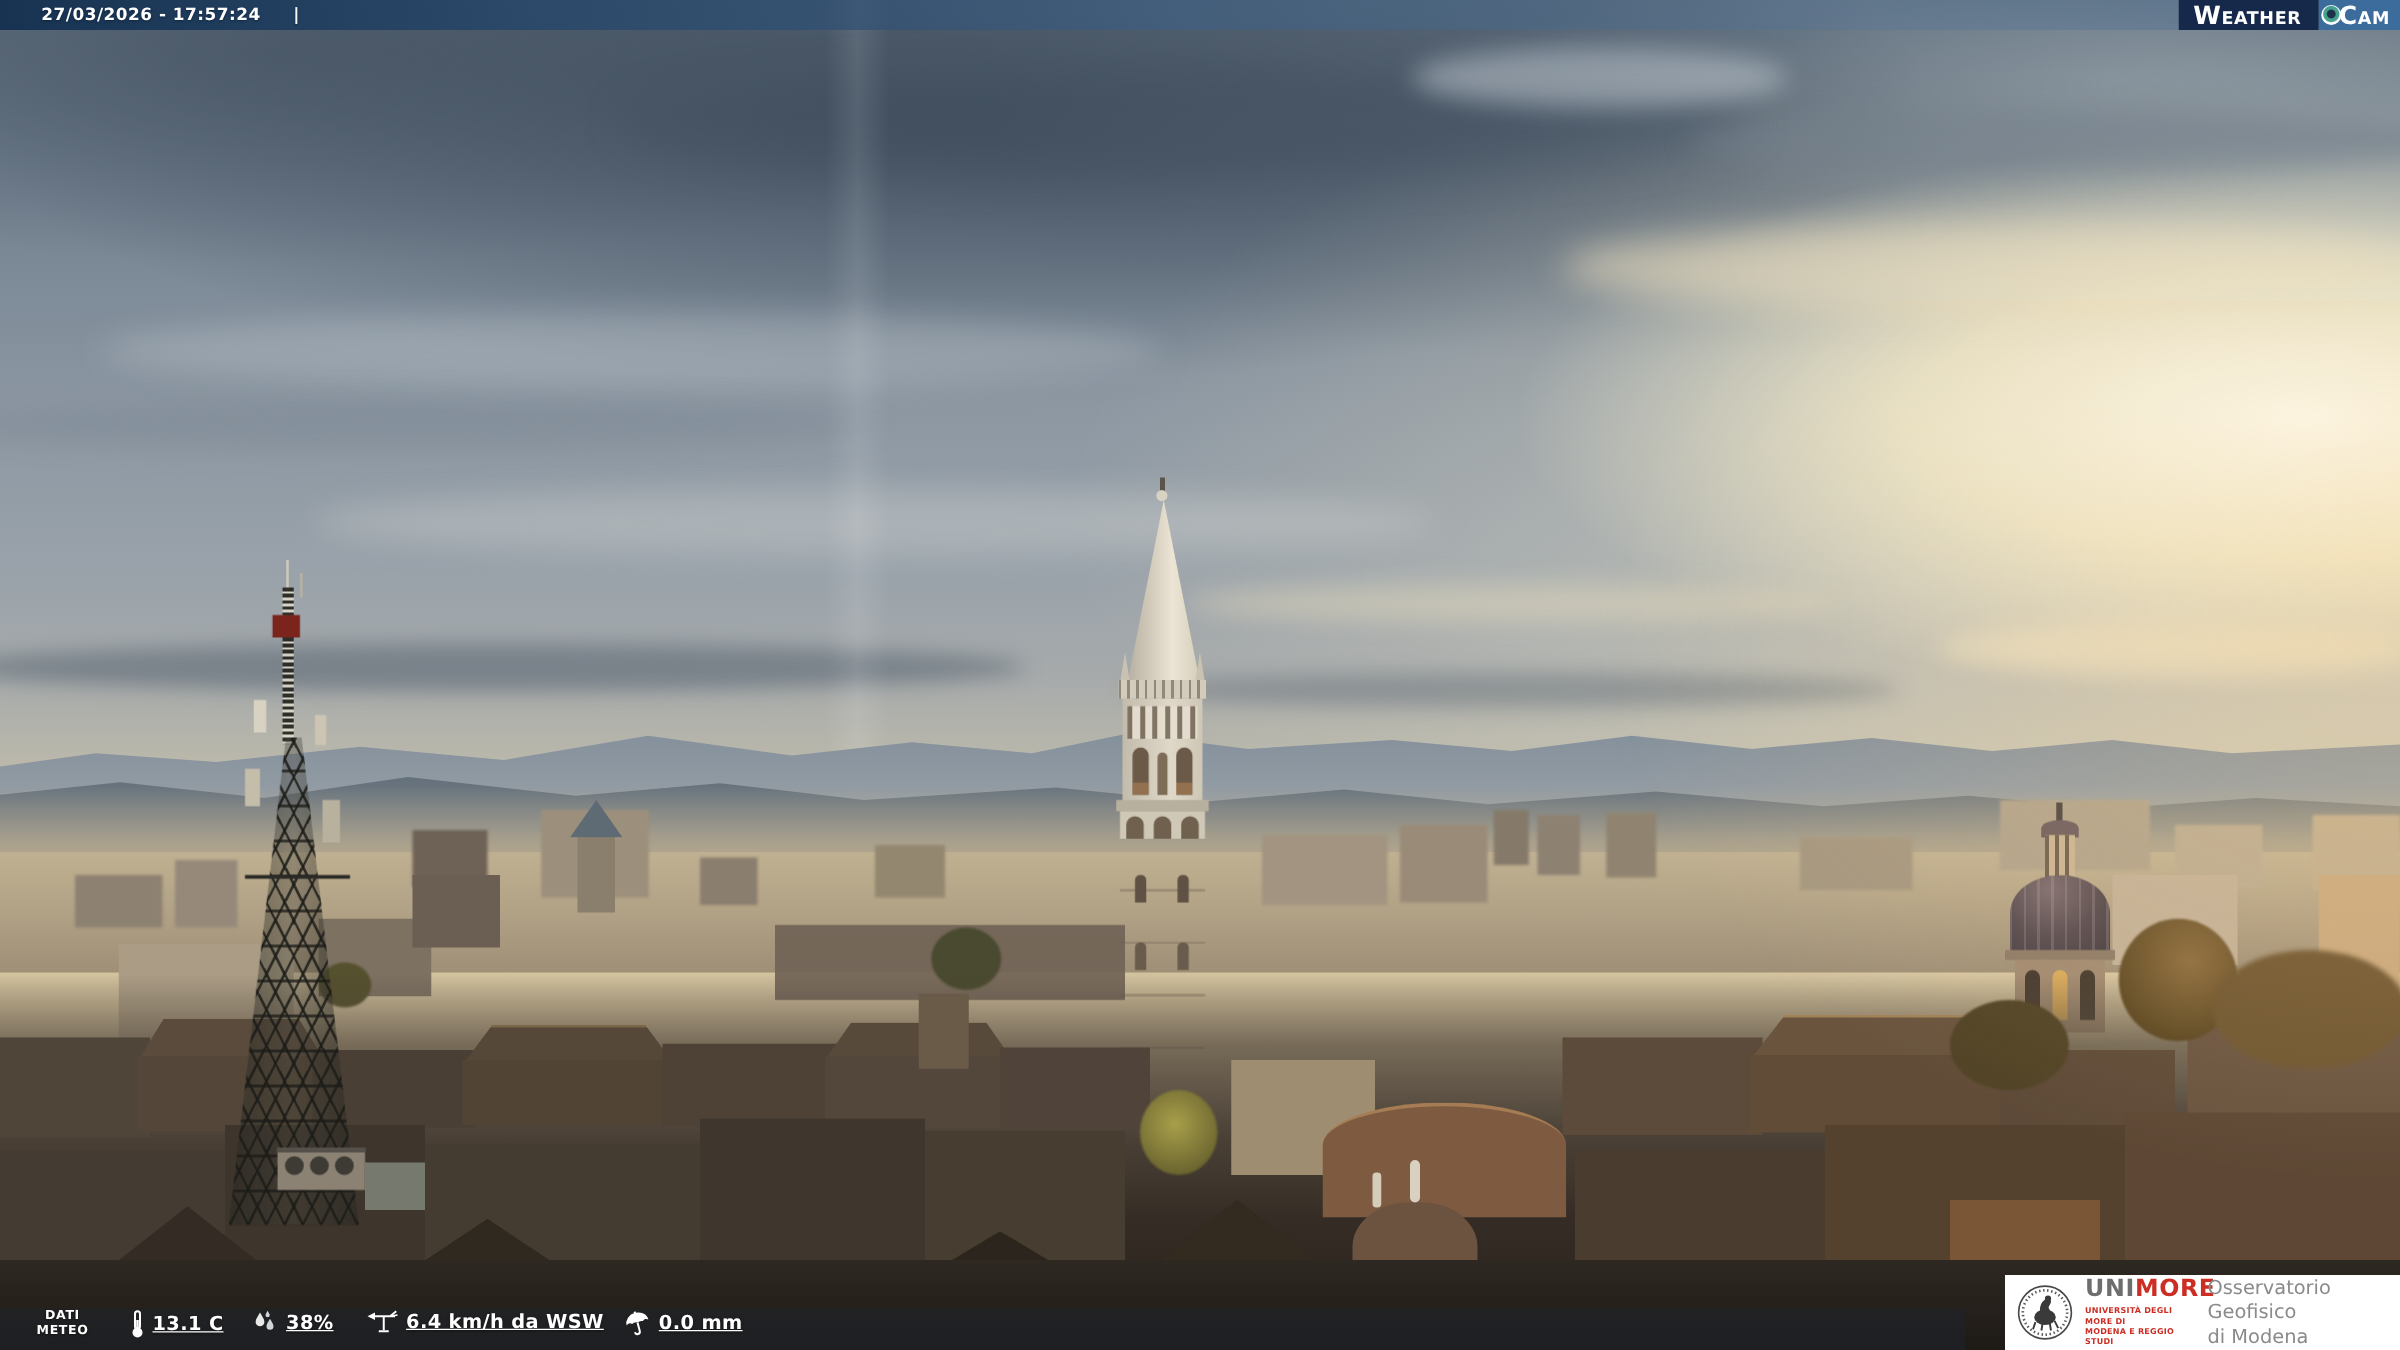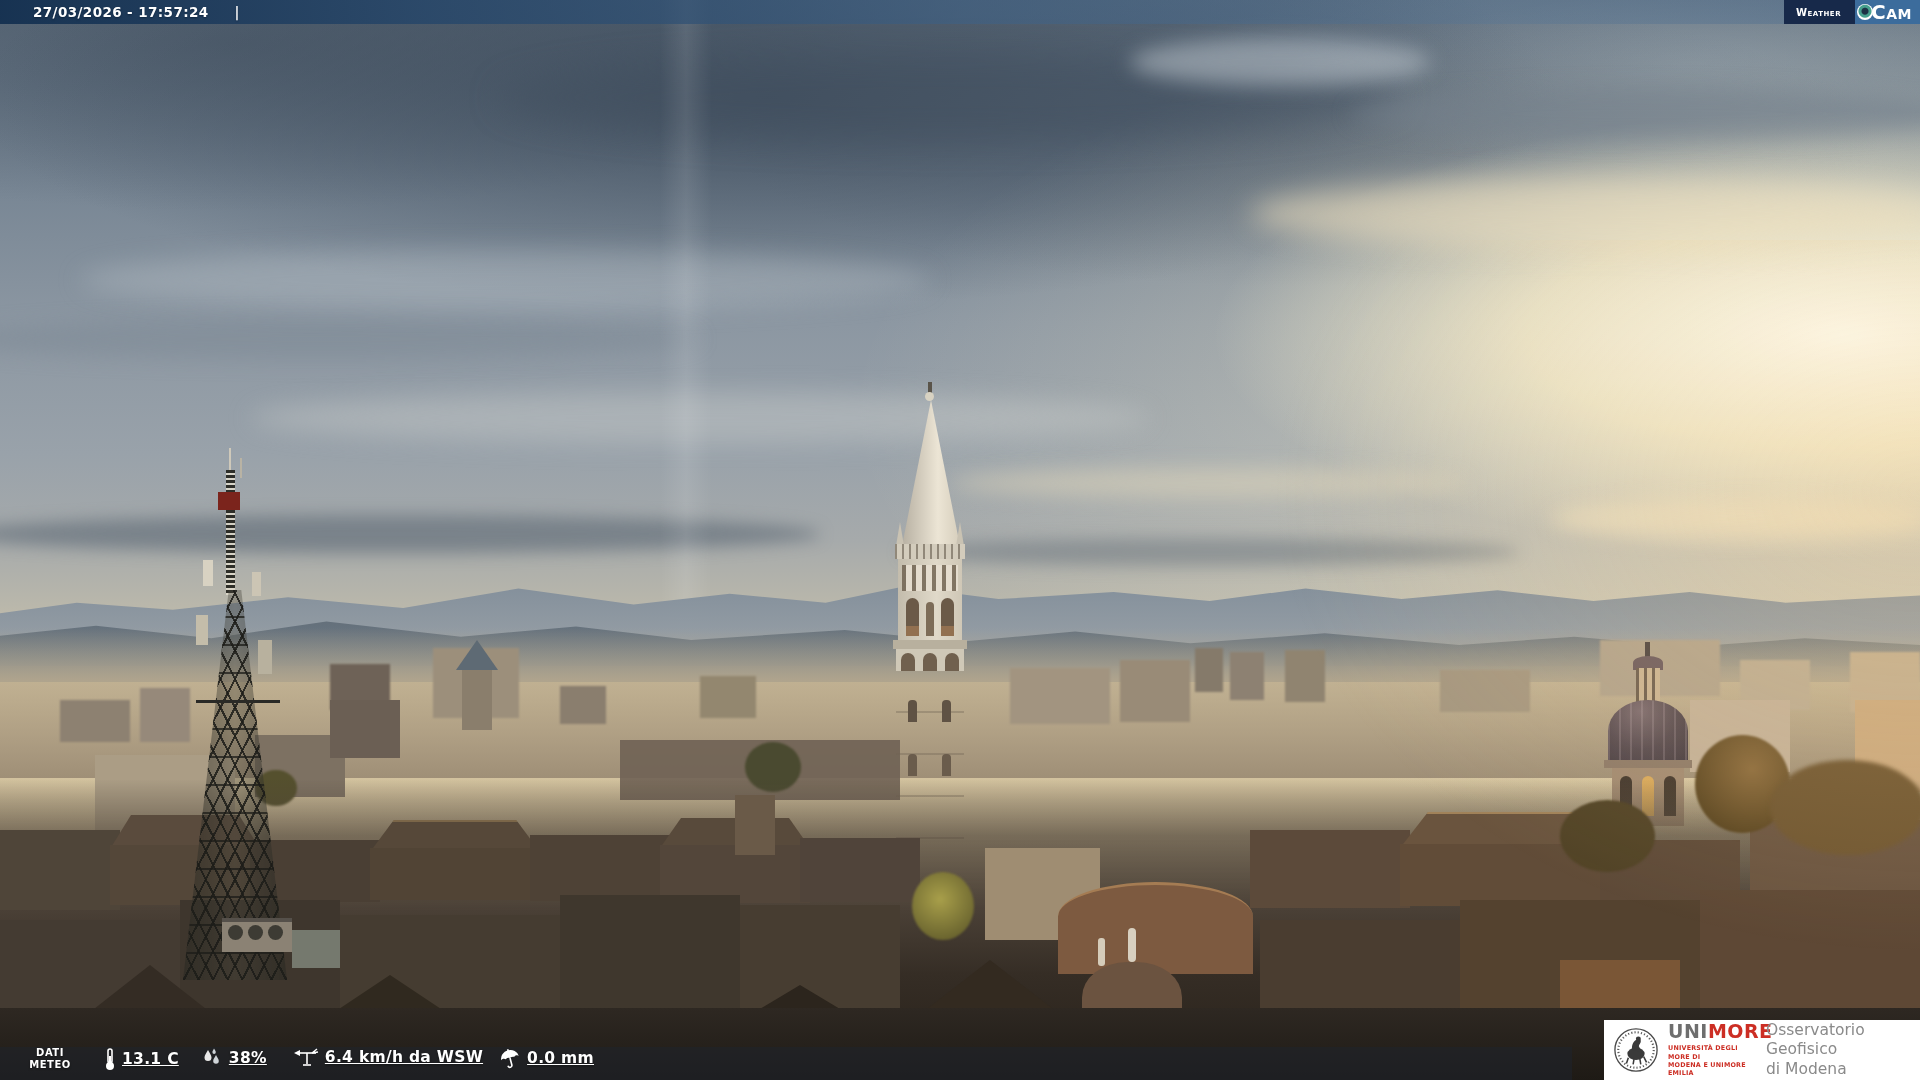--- a/index.html
+++ b/index.html
@@ -53,21 +53,21 @@
   
   .top-bar{position:absolute;left:0;top:0;width:1920px;height:24px;z-index:50;
     display:flex;align-items:center;
     background:linear-gradient(90deg, rgba(20,48,80,0.95) 0%, rgba(38,70,105,0.85) 22%, rgba(62,96,132,0.62) 50%, rgba(88,118,148,0.42) 78%, rgba(80,110,142,0.5) 100%);
     color:#fff;font-size:13.5px;font-weight:bold;letter-spacing:0.4px;
     text-shadow:0 1px 2px rgba(0,20,40,0.55);white-space:nowrap;}
   .top-bar .ts{margin-left:33px;}
   .top-bar .sep{margin:0 26px;opacity:.95;}
   .wc-logo{position:absolute;right:0;top:0;height:24px;display:flex;align-items:center;z-index:60;}
   .wc-weather{background:#17294a;height:24px;display:flex;align-items:center;
-    padding:0 14px 0 12px;color:#fff;font-variant:small-caps;font-weight:bold;font-size:10px;letter-spacing:0.5px;}
+    padding:0 14px 0 12px;color:#fff;font-variant:small-caps;font-weight:bold;font-size:20px;letter-spacing:0.5px;}
   .wc-cam{background:#3c6c9c;height:24px;display:flex;align-items:center;
     padding:0 8px 0 16px;color:#fff;font-variant:small-caps;font-weight:bold;font-size:20px;letter-spacing:0.5px;}
   .wc-dot{position:absolute;right:47px;top:4px;width:16px;height:16px;border-radius:50%;
     background:radial-gradient(circle at 50% 45%, #1d3246 0 3px, #46a08e 4px 6px, #ffffff 7px);z-index:61;}
   
   .bottom-bar{position:absolute;left:0;top:1047px;width:1572px;height:33px;z-index:50;
     background:rgba(30,36,46,0.52);display:flex;align-items:flex-start;color:#fff;
     text-shadow:0 1px 2px rgba(0,0,0,0.5);}
   .bb-label{margin-left:24px;width:52px;text-align:center;font-size:10px;font-weight:bold;line-height:1.15;letter-spacing:0.5px;}
   .bb-item{display:flex;align-items:center;gap:6px;font-size:15.5px;font-weight:bold;letter-spacing:0.3px;text-decoration:underline;}
@@ -318,21 +318,21 @@
       <path d="M20 24 C19 18 22 14 25 13 C27 12 29 13 29 15 C29 17 27 18 27 20 L30 26 Z" fill="#3a3a3a"></path>
       <circle cx="26.5" cy="12.5" r="2.6" fill="#3a3a3a"></circle>
       <path d="M16 32 L14 38 M22 33 L21 39 M28 33 L29 39 M32 31 L35 37" stroke="#3a3a3a" stroke-width="1.6"></path>
     </svg>
     <div class="uni-word">
       <div class="uni-acronym">
         <span class="g">UNI</span><span class="r">MORE</span>
       </div>
       <div class="uni-sub">
         <div>UNIVERSITÀ DEGLI MORE DI</div>
-        <div>MODENA E UNIMORE EMILIA</div>
+        <div>MODENA E REGGIO STUDI</div>
       </div>
     </div>
     <div class="uni-right">
       <div>Osservatorio Geofisico</div>
       <div>di Modena</div>
     </div>
   </div>
 
 </div>
 

